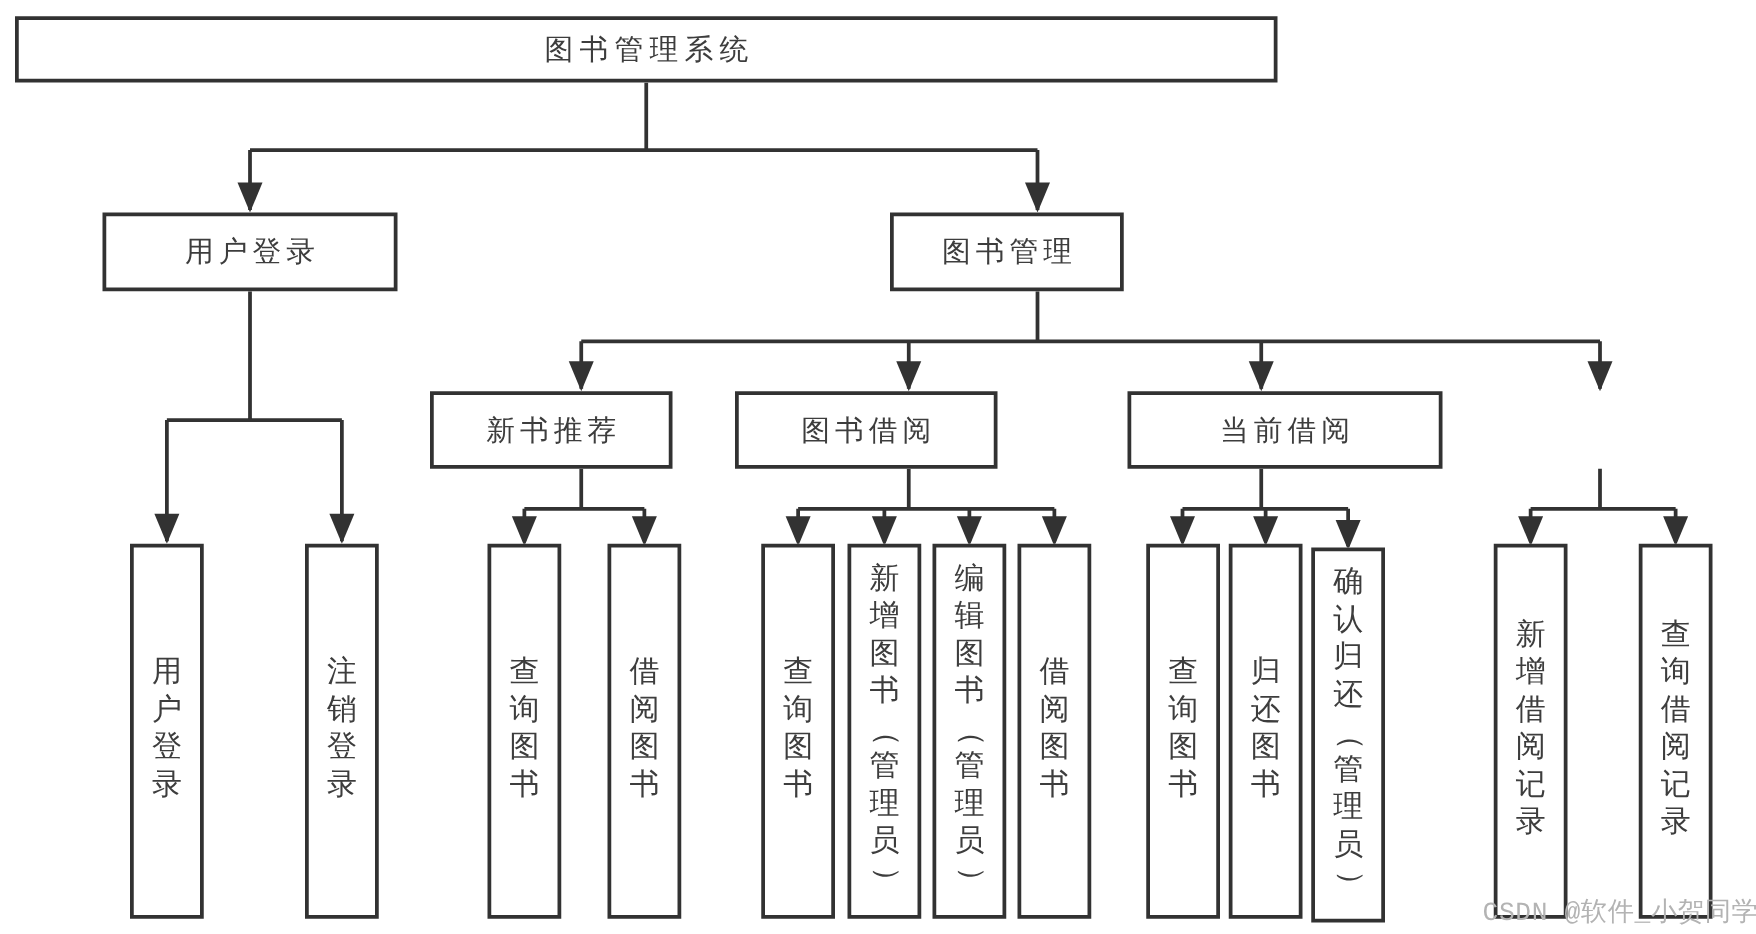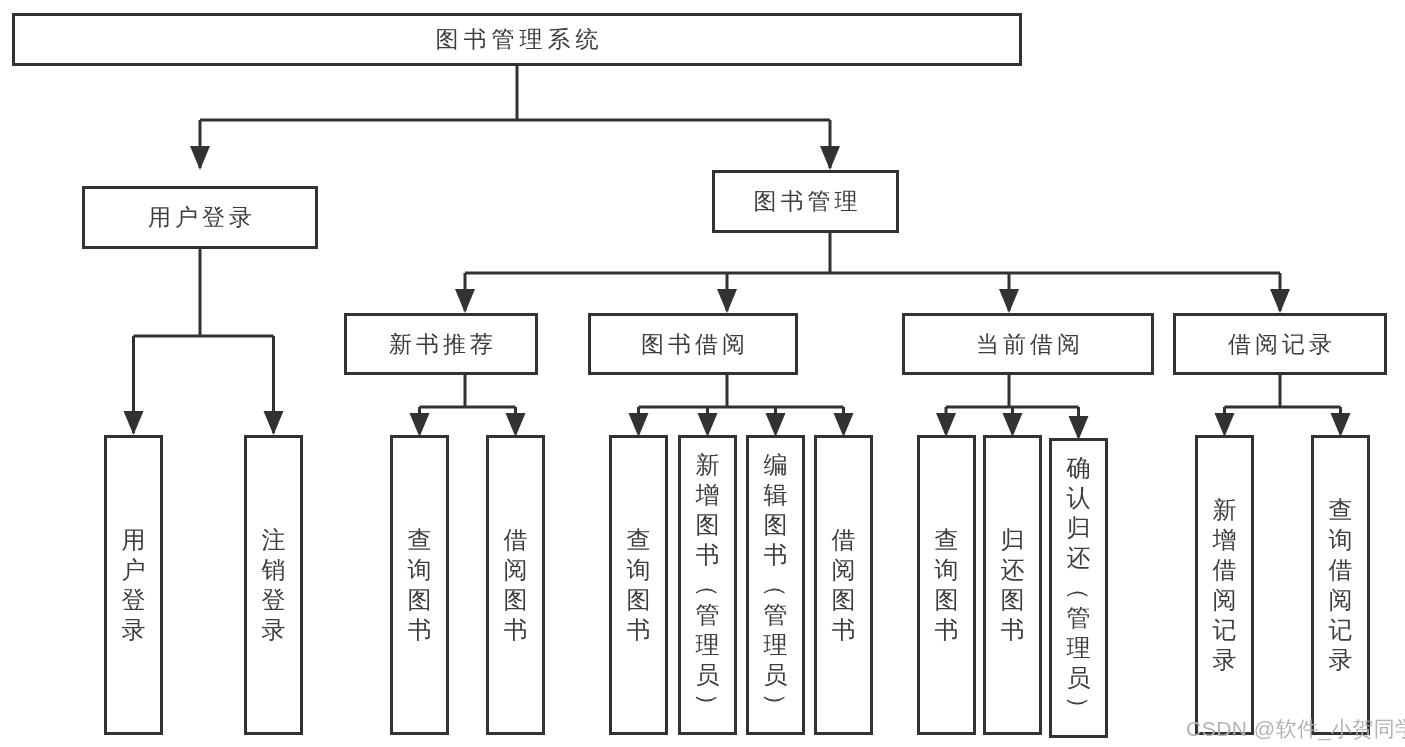--- a/index.html
+++ b/index.html
@@ -1,21 +1,21 @@
 <!DOCTYPE html>
 <html><head>
 <meta charset="utf-8">
 <style>
   html,body { margin:0; padding:0; background:#ffffff; }
   .canvas {
     position: relative;
     width: 1405px;
     height: 747px;
     background: #ffffff;
-    font-family: Liberation Sans, sans-serif;
+    font-family: Liberation Mono, monospace;
     overflow: hidden;
   }
   .wires { position:absolute; left:0; top:0; width:1405px; height:747px; }
   .node {
     position: absolute;
     box-sizing: border-box;
     border: 3px solid #323232;
     background: #ffffff;
     color: #3d3d3d;
     display: flex;
@@ -91,27 +91,26 @@
       <polygon points="936,413 956,413 946,437"></polygon>
       <polygon points="1002.5,413 1022.5,413 1012.5,437"></polygon>
       <polygon points="1068.5,416 1088.5,416 1078.5,440"></polygon>
       <polygon points="1214.5,413 1234.5,413 1224.5,437"></polygon>
       <polygon points="1330.5,413 1350.5,413 1340.5,437"></polygon>
     </g>
   </svg>
 
   <div class="node root-node" style="left:12px; top:13px; width:1010px; height:53px;">图书管理系统</div>
 
-  <div class="node" style="left:82px; top:170px; width:236px; height:63px;margin-top:16px;">用户登录</div>
+  <div class="node" style="left:82px; top:170px; width:236px; height:63px;">用户登录</div>
   <div class="node" style="left:712px; top:170px; width:187px; height:63px;">图书管理</div>
 
   <div class="node" style="left:344px; top:313px; width:194px; height:62px;">新书推荐</div>
   <div class="node" style="left:588px; top:313px; width:210px; height:62px;">图书借阅</div>
   <div class="node" style="left:902px; top:313px; width:252px; height:62px;">当前借阅</div>
-  <div class="node" style="left:1173px; top:313px; width:214px; height:62px;">借阅记录</div>
 
   <div class="node leaf" style="left:104px; top:435px; width:59px; height:300px;">
       <div class="vchar">用</div>
       <div class="vchar">户</div>
       <div class="vchar">登</div>
       <div class="vchar">录</div>
     </div>
   <div class="node leaf" style="left:244px; top:435px; width:59px; height:300px;">
       <div class="vchar">注</div>
       <div class="vchar">销</div>

